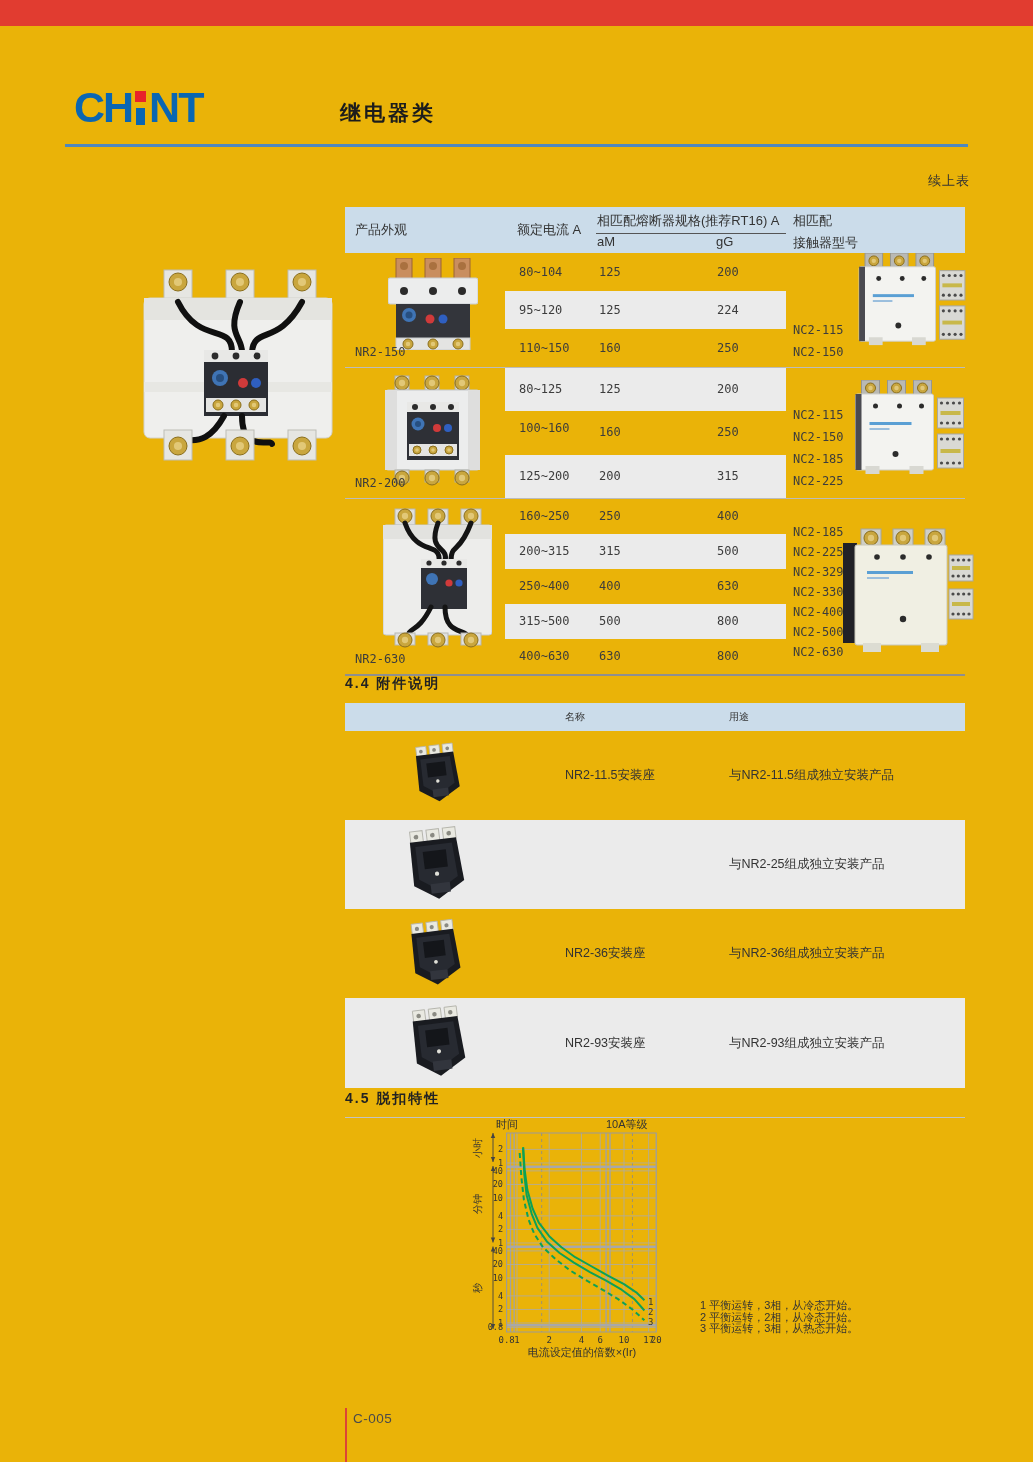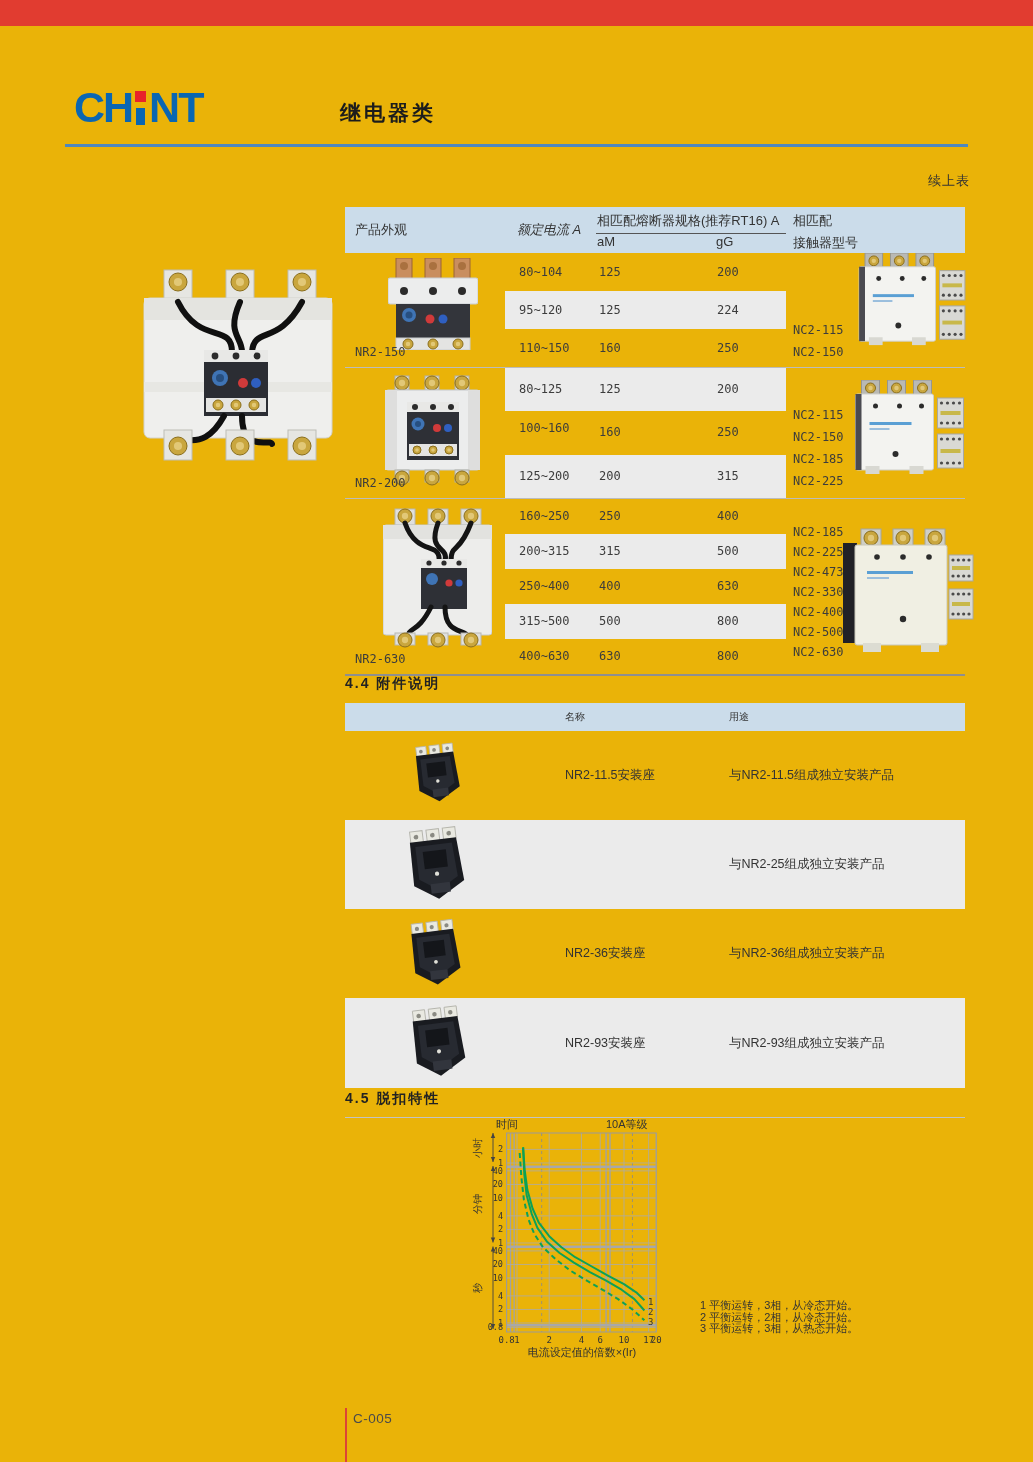--- a/index.html
+++ b/index.html
@@ -118,21 +118,21 @@
         <circle cx="36" cy="184" r="4.05" fill="#e2c877"></circle>
         <circle cx="98" cy="184" r="9" fill="#c9a63e" stroke="#8a6e1c" stroke-width="1"></circle>
         <circle cx="98" cy="184" r="4.05" fill="#e2c877"></circle>
         <circle cx="160" cy="184" r="9" fill="#c9a63e" stroke="#8a6e1c" stroke-width="1"></circle>
         <circle cx="160" cy="184" r="4.05" fill="#e2c877"></circle>
       </svg></div>
 
   <div class="main-table">
     <div class="mt-header">
       <span style="left:10px;line-height:46px;">产品外观</span>
-      <span style="left:172px;line-height:46px;font-style:italic;">额定电流 A</span>
+      <span style="left:172px;line-height:46px;">额定电流 A</span>
       <span style="left:252px;top:5px;">相匹配熔断器规格(推荐RT16) A</span>
       <div class="fuse-underline"></div>
       <span style="left:252px;top:27px;">aM</span>
       <span style="left:371px;top:27px;">gG</span>
       <span style="left:448px;top:5px;">相匹配</span>
       <span style="left:448px;top:27px;">接触器型号</span>
     </div>
     <div class="mt-groups" id="mt-groups">
         <div class="group" style="height: 114px;">
           <span class="cellv" style="left: 174px; top: 0px; height: 38px; line-height: 38px;">80~104</span>
@@ -407,21 +407,21 @@
               <circle cx="110" cy="87" r="1.6" fill="#4a4a4a"></circle>
               <circle cx="115.33333333333333" cy="87" r="1.6" fill="#4a4a4a"></circle>
               <circle cx="120.66666666666667" cy="87" r="1.6" fill="#4a4a4a"></circle>
               <circle cx="126" cy="87" r="1.6" fill="#4a4a4a"></circle>
               <rect x="109" y="75" width="18" height="4" fill="#c8b84a"></rect>
             </svg></div>
           <div class="model-label">NR2-630</div>
           <div class="contactors" style="top: 23px; line-height: 20px;">
             <div>NC2-185</div>
             <div>NC2-225</div>
-            <div>NC2-473</div>
+            <div>NC2-329</div>
             <div>NC2-330</div>
             <div>NC2-400</div>
             <div>NC2-500</div>
             <div>NC2-630</div>
           </div>
         </div>
       </div>
   </div>
 
   <h3 class="sec-title" style="top:675px;">4.4 附件说明</h3>

